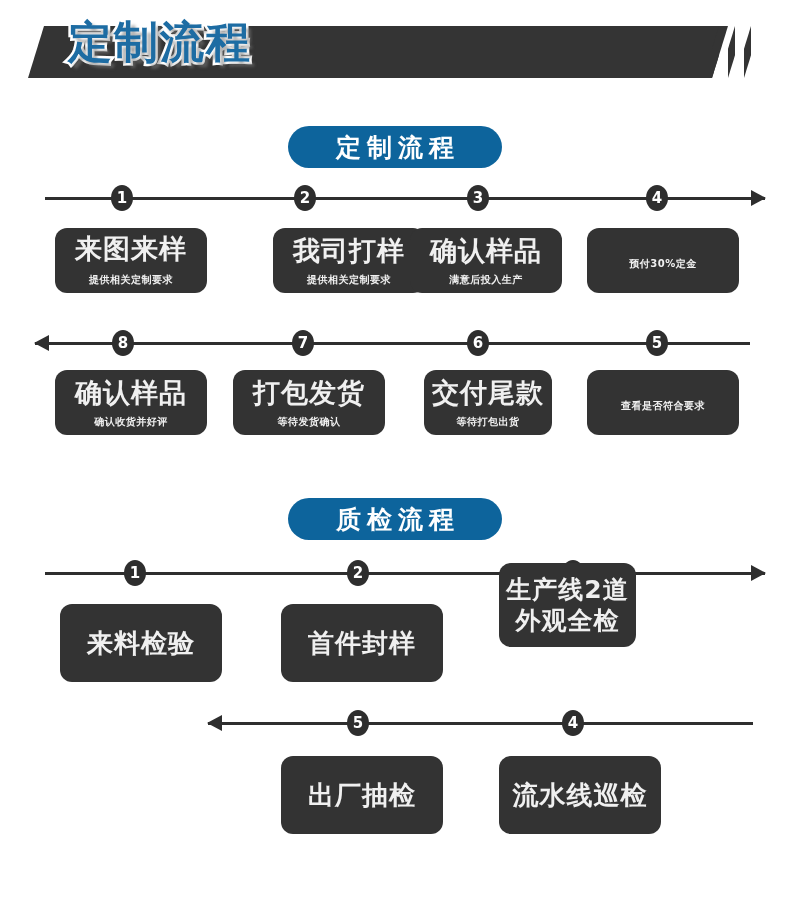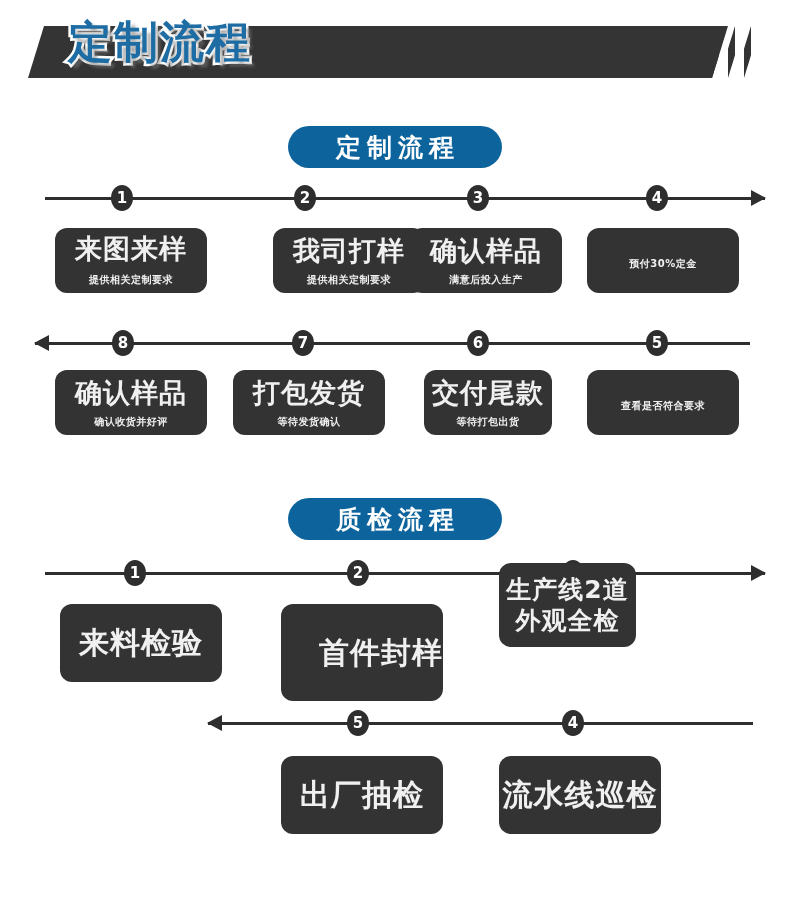--- a/index.html
+++ b/index.html
@@ -146,21 +146,21 @@
     letter-spacing: 0.5px;
     margin-top: 6px;
     white-space: nowrap;
   }
   .card.two-line .t {
     font-size: 25px;
     line-height: 31px;
     text-align: center;
   }
   .card.plain .t {
-    font-size: 30px;
+    font-size: 26px;
   }
 </style>
 </head>
 <body>
 
 <div class="banner">
   <div class="banner-bar"></div>
   <div class="banner-slash s1"></div>
   <div class="banner-slash s2"></div>
   <div class="banner-slash s3"></div>
@@ -225,21 +225,21 @@
   <div class="line"></div>
   <div class="head"></div>
   <div class="badge" style="left:90px;">1</div>
   <div class="badge" style="left:313px;">2</div>
   <div class="badge" style="left:528px;">3</div>
 </div>
 
 <div class="card plain" style="left:60px;  top:604px; width:162px; height:78px;">
   <div class="t">来料检验</div>
 </div>
-<div class="card plain" style="left:281px; top:604px; width:162px; height:97px;align-items:flex-end;">
+<div class="card plain" style="left:281px; top:604px; width:162px; height:78px;">
   <div class="t">首件封样</div>
 </div>
 <div class="card two-line" style="left:499px; top:563px; width:137px; height:84px;">
   <div class="t">生产线2道</div>
   <div class="t">外观全检</div>
 </div>
 
 <div class="track left" style="left:208px; top:710px; width:545px;">
   <div class="line"></div>
   <div class="head"></div>

